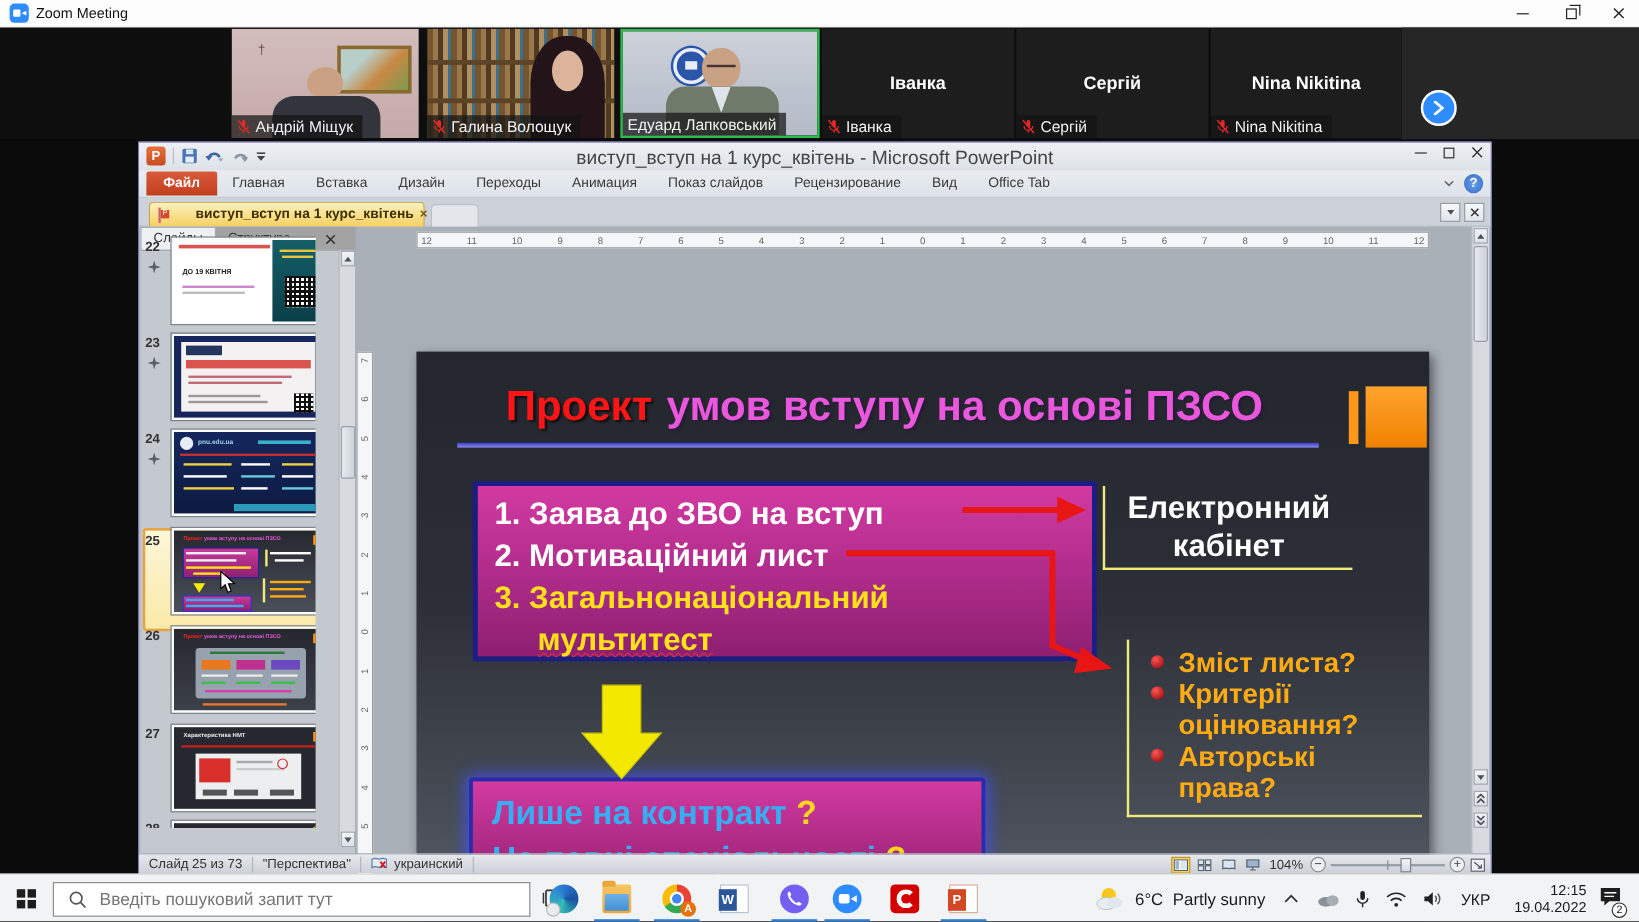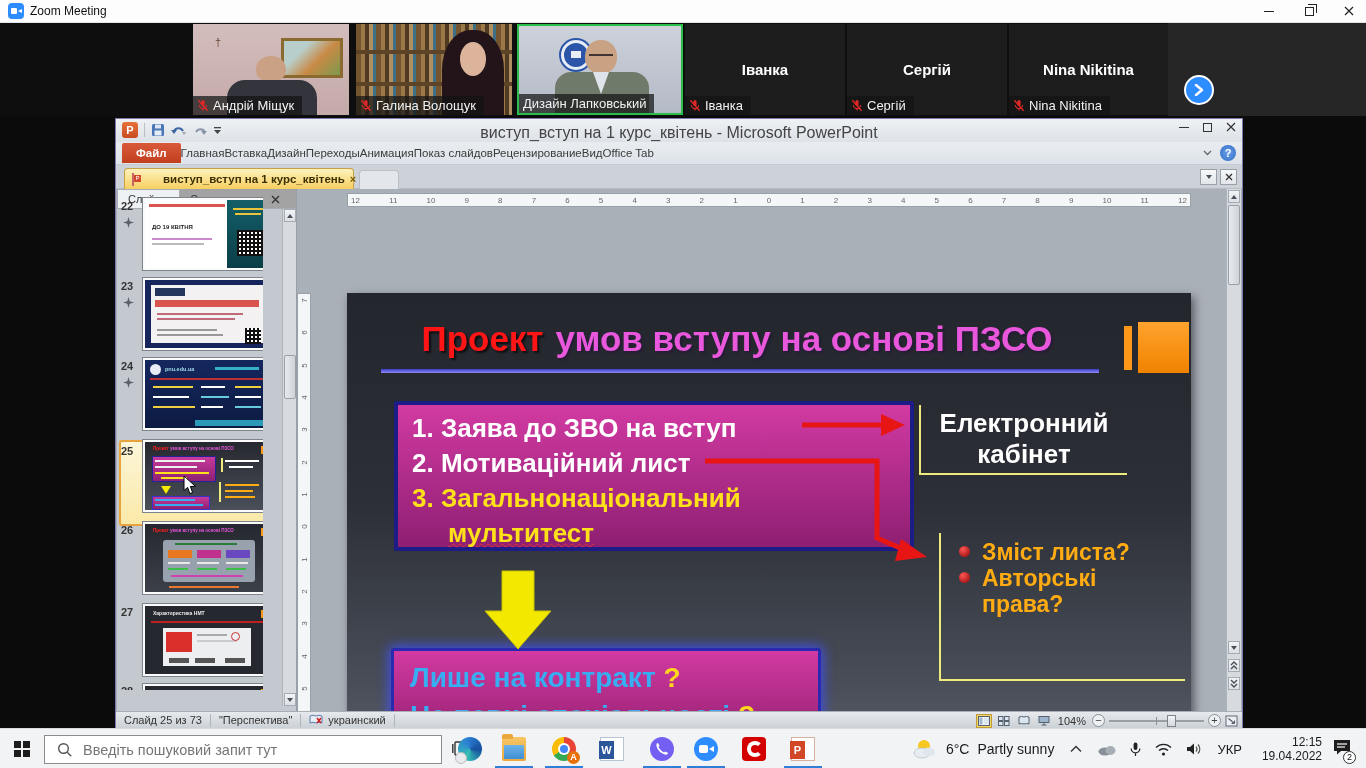--- a/index.html
+++ b/index.html
@@ -48,21 +48,21 @@
 
   
   .ppt { position:absolute; left:115px; top:118px; width:1128px; height:610px; background:#dfe3e8; border:1px solid #7e78ad; }
   .ppt-titlebar { position:absolute; left:0; top:0; width:100%; height:23px; background:linear-gradient(#eef1f4,#dde2e8); }
   .ppt-title { position:absolute; left:0; right:0; top:5px; text-align:center; font-size:16px; color:#444; }
   .qat { position:absolute; left:6px; top:3px; display:flex; align-items:center; gap:6px; }
   .ppt-logo { width:16px; height:16px; border-radius:3px; background:linear-gradient(#e8703a,#c74d22); color:#fff; font-size:11px; font-weight:bold; display:flex; align-items:center; justify-content:center; }
   .pptwin-btns { position:absolute; right:6px; top:3px; display:flex; gap:14px; align-items:center; }
 
   .ribbonrow { position:absolute; left:0; top:23px; width:100%; height:23px; background:linear-gradient(#e9edf1,#dde3e9); border-bottom:1px solid #c6ccd3; display:flex; align-items:center; }
-  .rtab { font-size:11.5px; color:#3a3a3a; padding:4px 0; }
+  .rtab { font-size:11.5px; color:#3a3a3a; padding:4px 13px; }
   .rtab.file { background:linear-gradient(#d8593a,#c23f1e); color:#fff; font-weight:bold; border-radius:2px 2px 0 0; margin-left:6px; padding:4px 14px; }
   .ribbon-right { position:absolute; right:6px; top:3px; display:flex; gap:8px; align-items:center; }
   .helpbtn { width:16px; height:16px; border-radius:50%; background:radial-gradient(#6ba0e8,#2f6cc4); color:#fff; font-size:11px; font-weight:bold; text-align:center; line-height:16px; }
 
   .tabrow { position:absolute; left:0; top:46px; width:100%; height:24px; background:#ccd2d8; border-bottom:1px solid #b7bec6; }
   .octab { position:absolute; left:8px; top:3px; width:230px; height:21px; background:linear-gradient(#fdf2bd,#f7cf61); border:1px solid #c7a144; border-bottom:none; border-radius:4px 4px 0 0; display:flex; align-items:center; gap:5px; padding:0 7px; }
   .octab .fname { font-size:11.5px; font-weight:bold; color:#3c3000; white-space:nowrap;padding-left:24px; }
   .octab-stub { position:absolute; left:243px; top:5px; width:40px; height:19px; background:#e3e7eb; border:1px solid #b9c0c7; border-bottom:none; border-radius:4px 4px 0 0; }
   .docicon { width:13px; height:13px; background:#fff; border:1px solid #c66; position:relative; }
   .docicon i { position:absolute; left:1px; top:1px; width:7px; height:7px; background:#d14a2c; color:#fff; font-size:6px; line-height:7px; text-align:center; font-style:normal; }
@@ -239,21 +239,21 @@
       <div class="scene3">
           <div class="emblem">
             <i></i>
           </div>
           <div class="head"></div>
           <div class="glasses"></div>
           <div class="body"></div>
           <div class="shirt"></div>
         </div>
       <div class="vlabel">
-          <span>Дизайн Лапковський</span>
+          <span>Едуард Лапковський</span>
         </div>
     </div>
 
     <div class="tile" style="left:685px;width:160px;">
       <div class="ctr-name">Іванка</div>
       <div class="vlabel">
           <svg class="micmute" width="12" height="13" viewBox="0 0 12 13">
             <rect x="4.4" y="1" width="3.2" height="6" rx="1.6" fill="#e02828"></rect>
             <path d="M2.4 6a3.6 3.6 0 0 0 7.2 0" stroke="#e02828" fill="none" stroke-width="1.1"></path>
             <line x1="6" y1="9.7" x2="6" y2="11.6" stroke="#e02828" stroke-width="1.1"></line>
@@ -576,20 +576,24 @@
 
         <div class="ecab">Електронний кабінет</div>
 
         <div class="bullets">
           <div class="bi">
               <span class="dot"></span>
               <span>Зміст листа?</span>
             </div>
           <div class="bi">
               <span class="dot"></span>
+              <span>Критерії оцінювання?</span>
+            </div>
+          <div class="bi">
+              <span class="dot"></span>
               <span>Авторські права?</span>
             </div>
         </div>
 
         <div class="qbox">
           <div><span>Лише на контракт</span><span class="qm">?</span></div>
           <div><span>Не певні спеціальності</span><span class="qm">?</span></div>
         </div>
 
         <svg class="overlay" width="844" height="468" viewBox="0 0 844 468">

